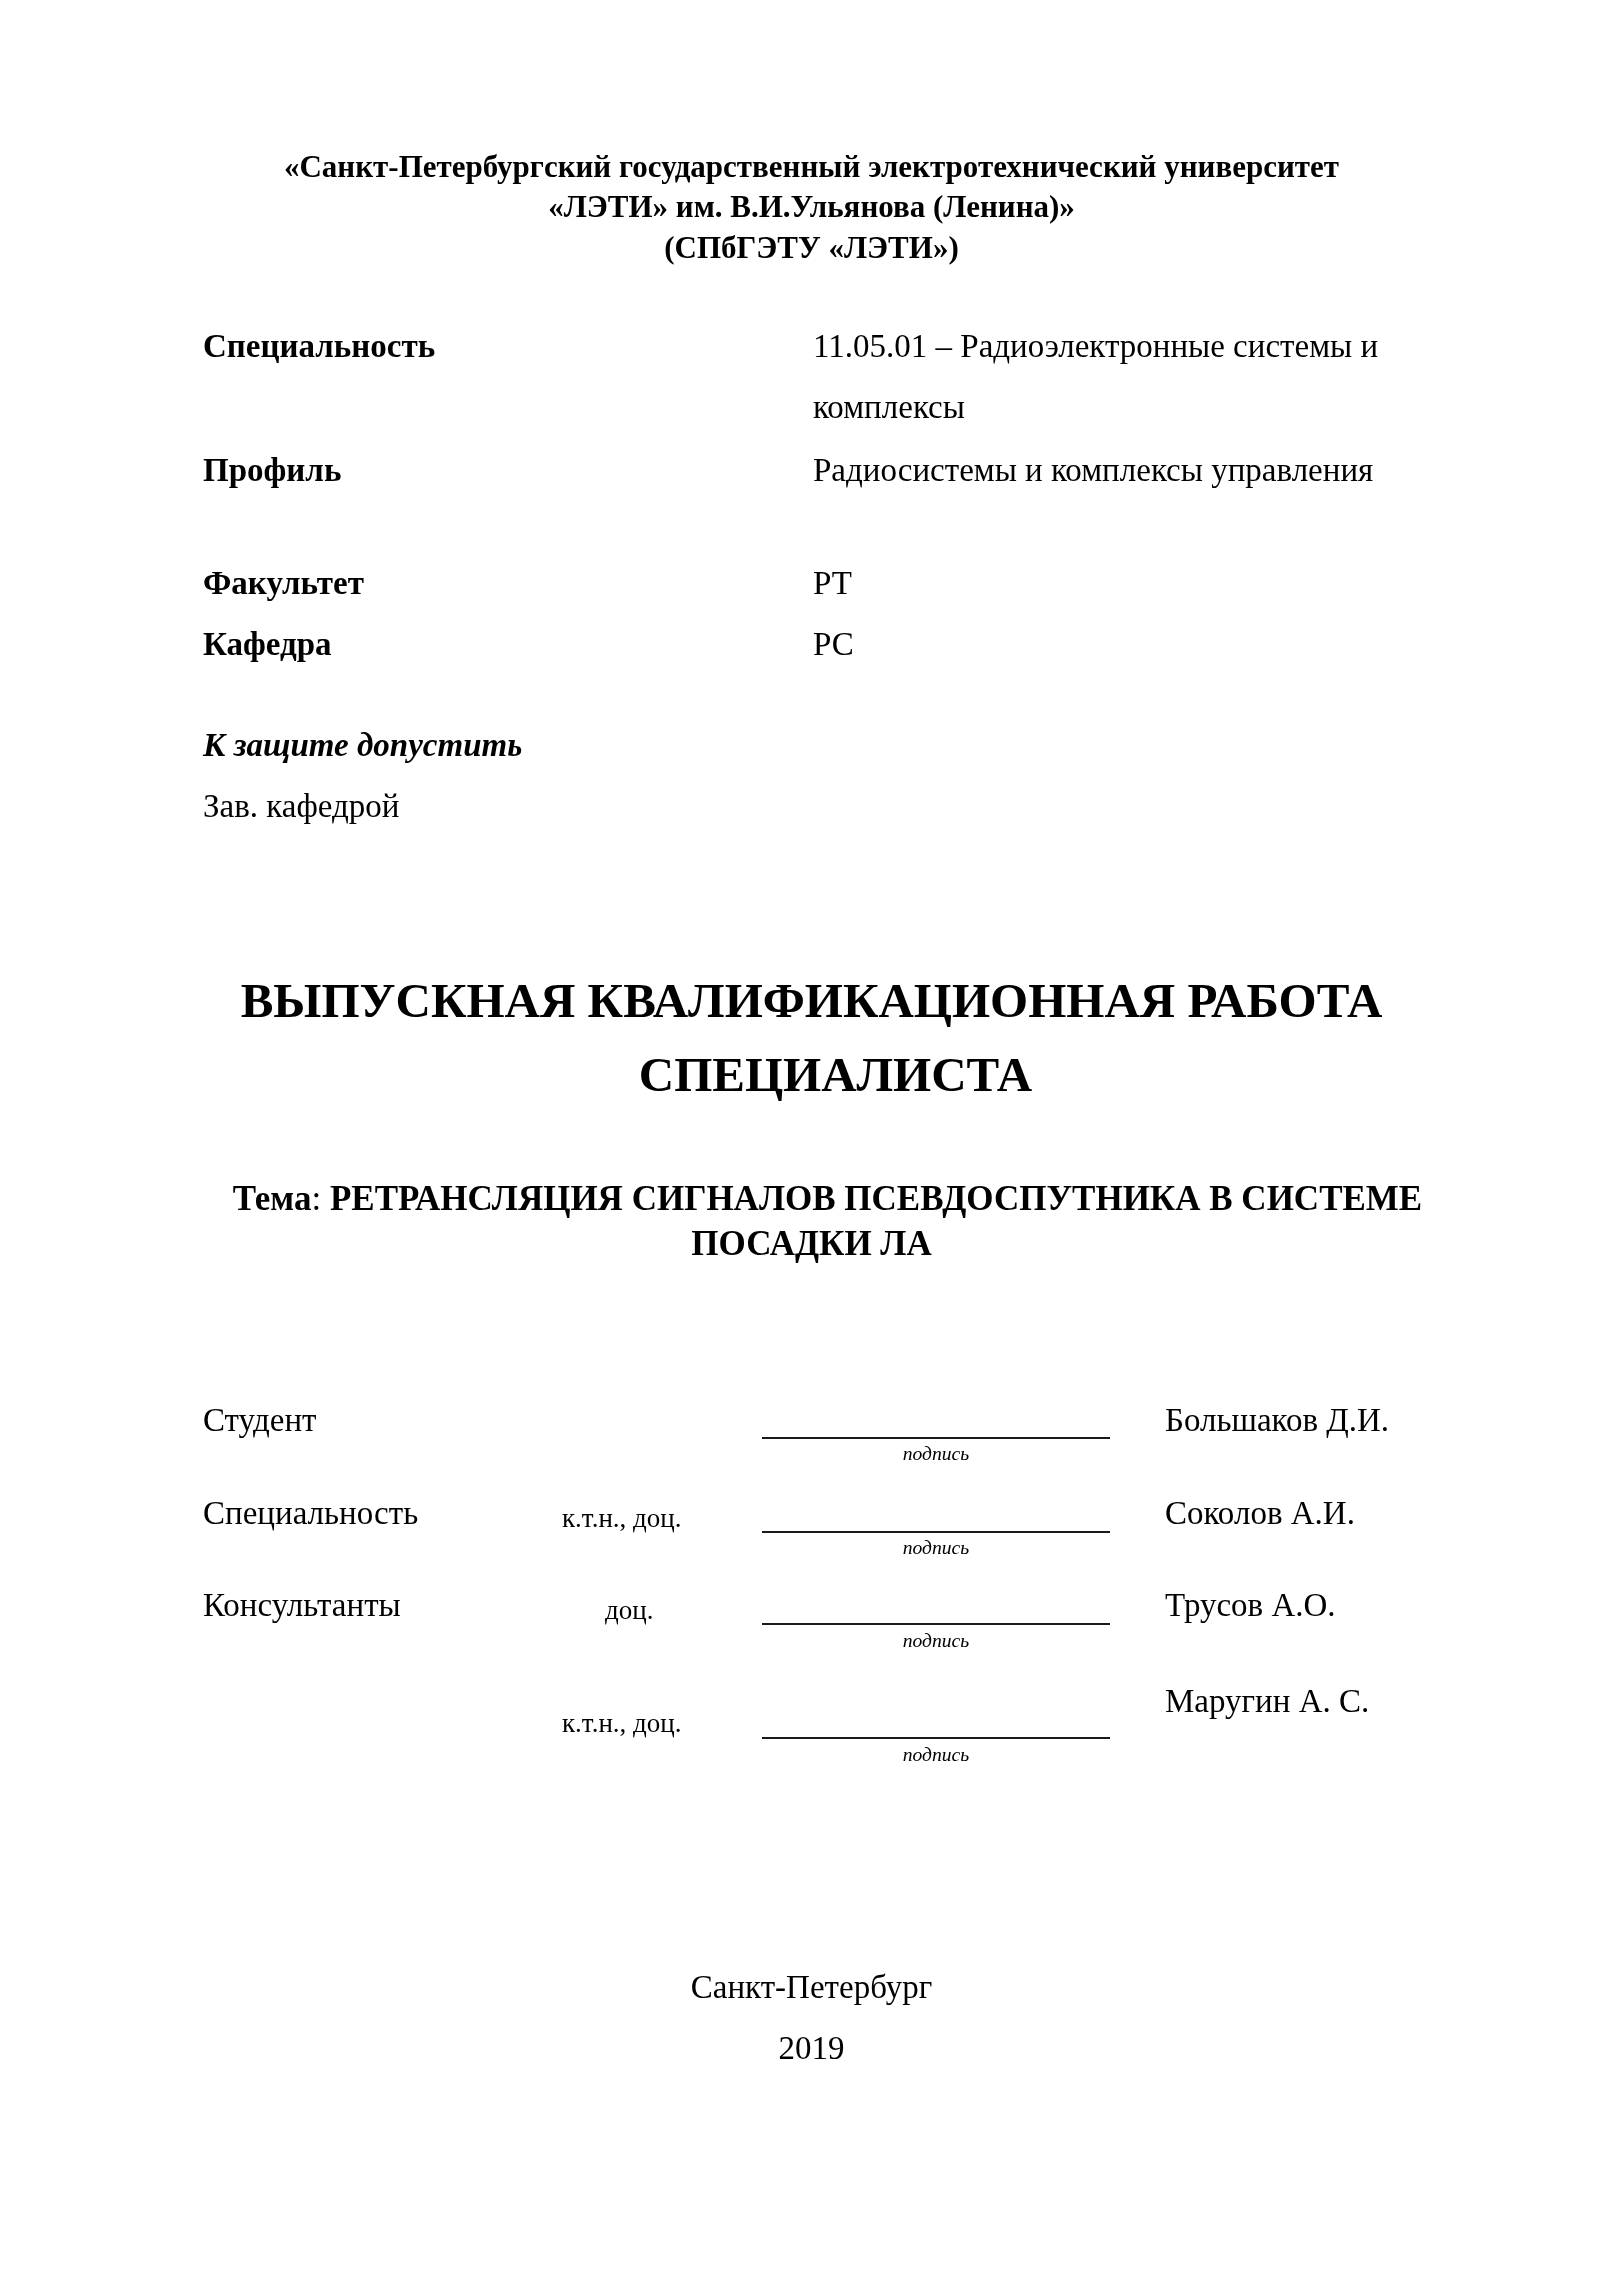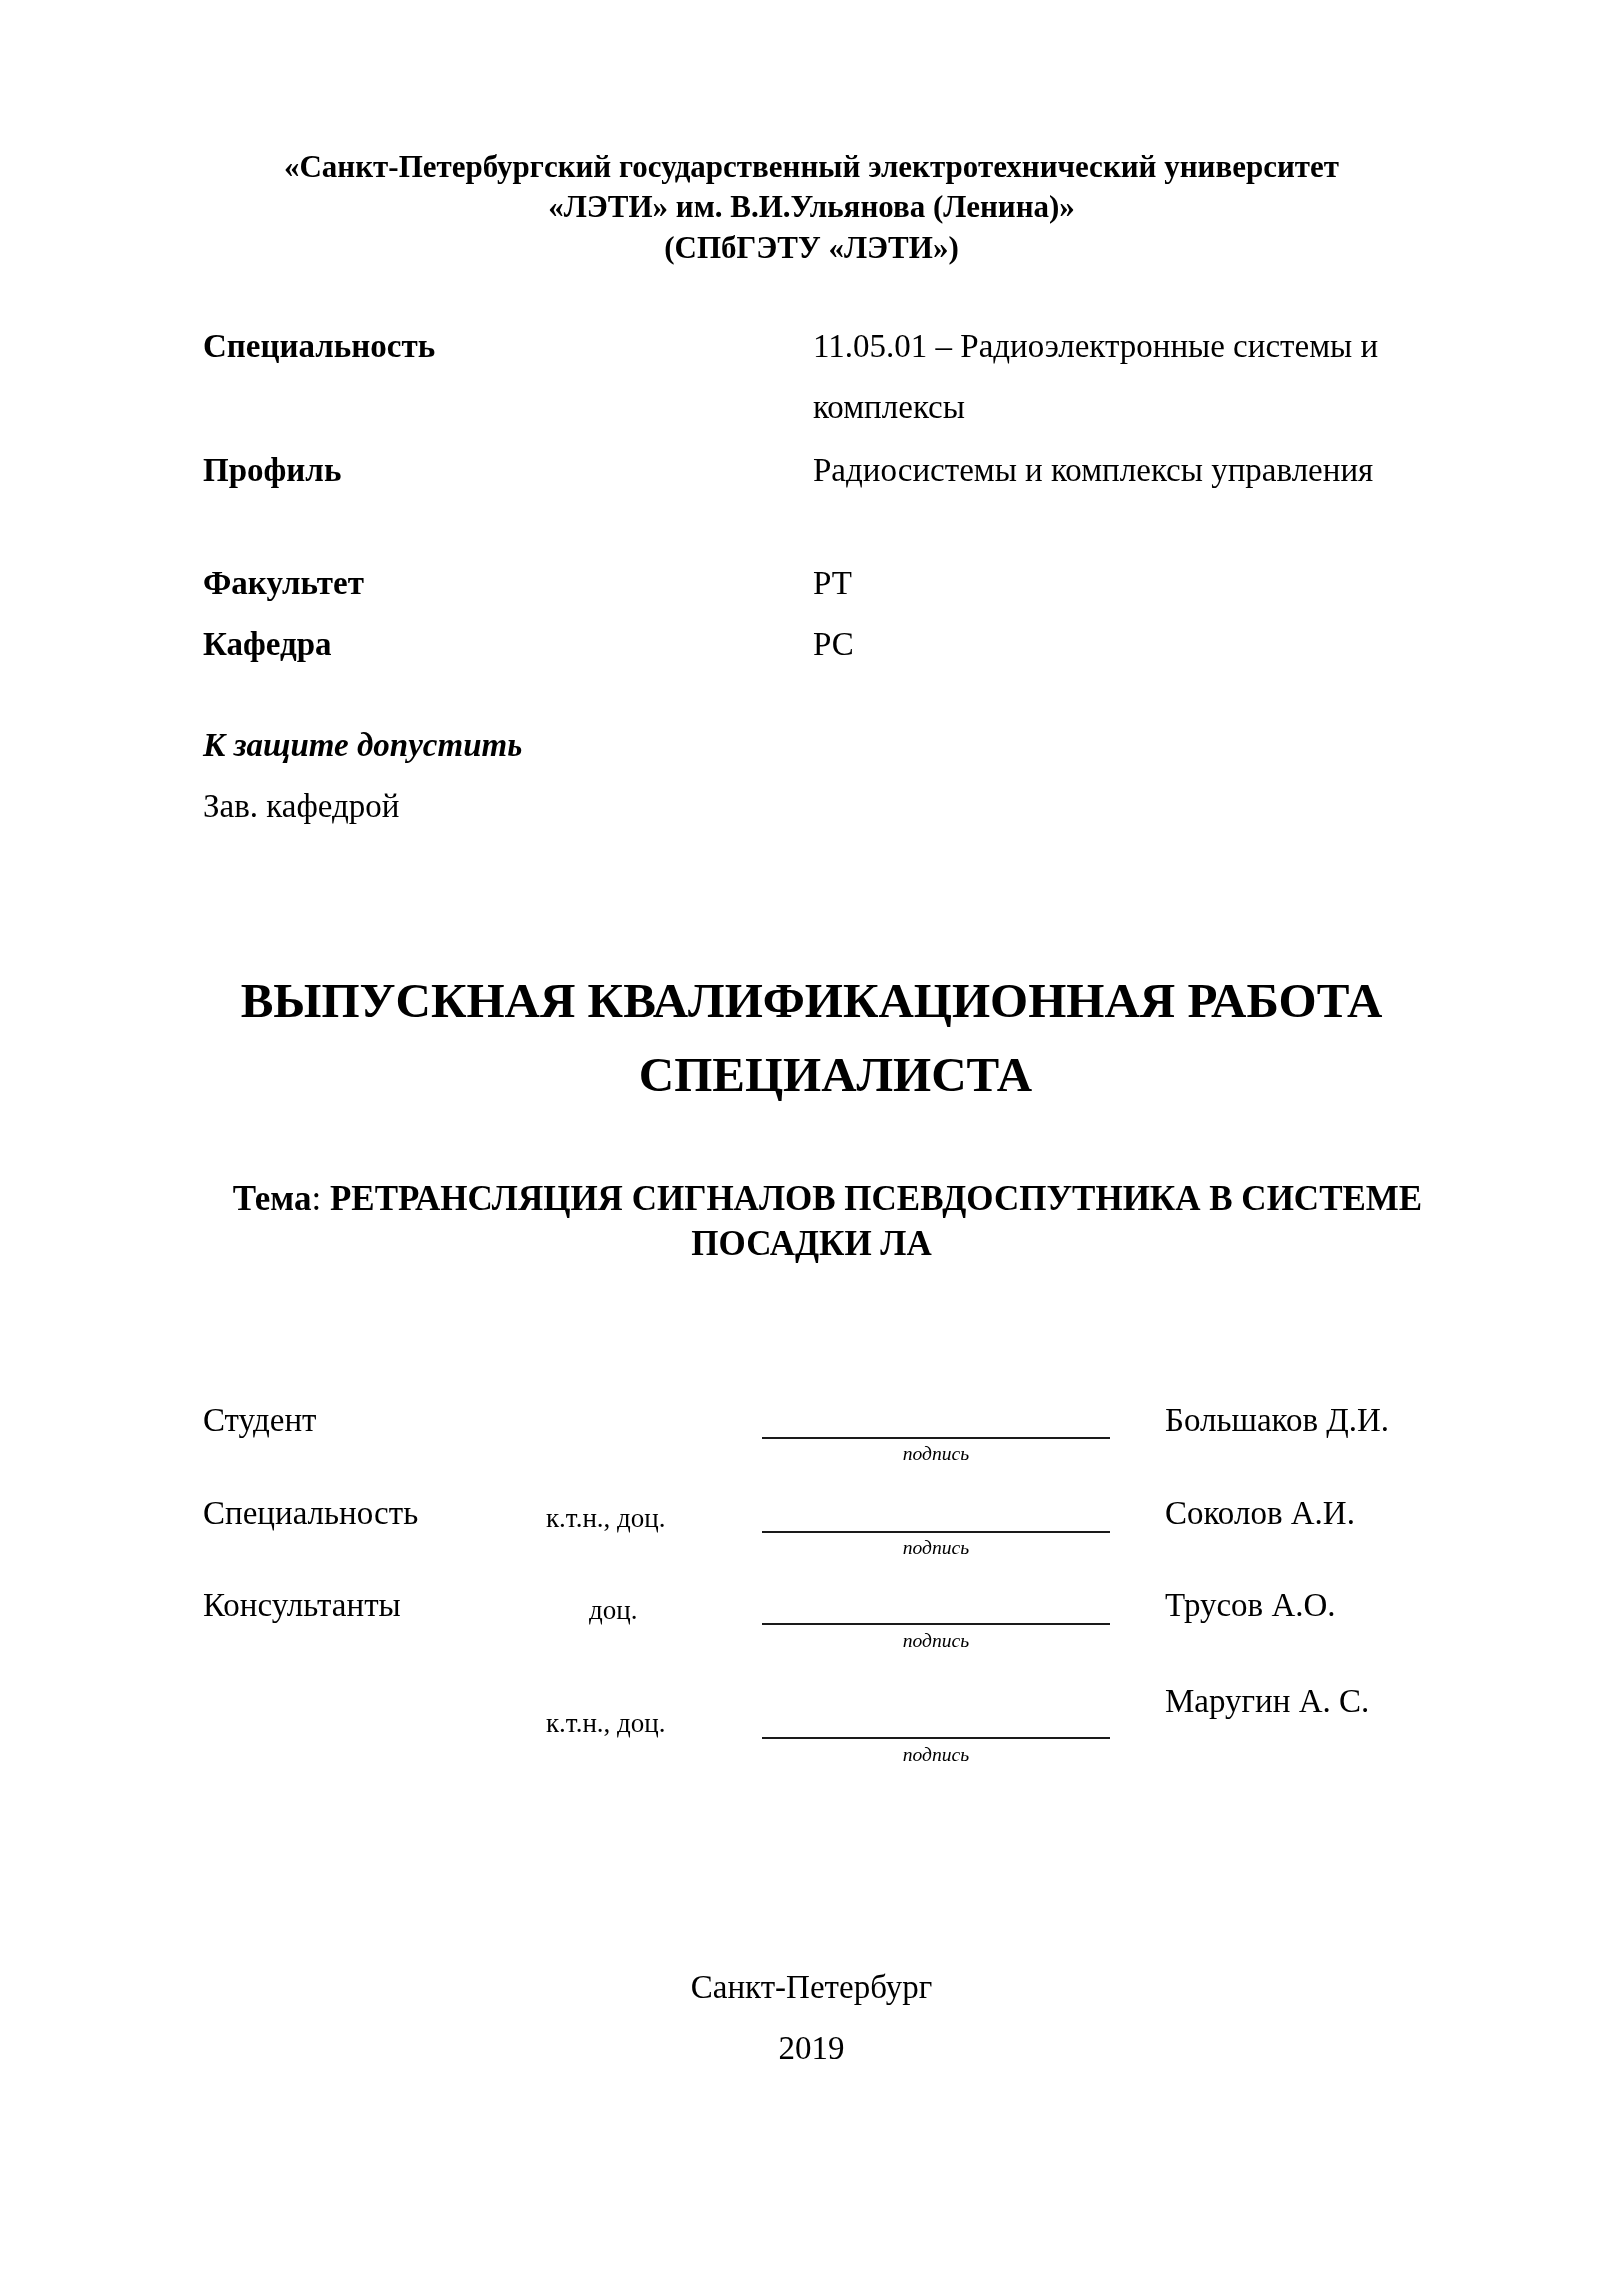--- a/index.html
+++ b/index.html
@@ -8,21 +8,21 @@
   .abs { position: absolute; white-space: nowrap; }
   .center { left: 0; width: 1623px; text-align: center; }
   .hdr { font-size: 31px; font-weight: bold; line-height: 38px; }
   .lbl { font-size: 33px; font-weight: bold; }
   .val { font-size: 33px; }
   .txt { font-size: 33px; }
   .ital { font-style: italic; font-weight: bold; }
   .title { font-size: 49px; font-weight: bold; }
   .topic { font-size: 35px; font-weight: bold; line-height: 41px; }
   .topic .colon { font-weight: normal; }
-  .deg { font-size: 27px; }
+  .deg { font-size: 27px; margin-left: 16px; }
   .sigline { position: absolute; height: 2.4px; background: #1a1a1a; width: 348px; left: 762px; }
   .sigcap { position: absolute; left: 762px; width: 348px; text-align: center;
             font-size: 19.6px; font-style: italic; }
 </style>
 </head>
 <body>
 
 <div class="abs center hdr" style="top:148px;">«Санкт-Петербургский государственный электротехнический университет</div>
 <div class="abs center hdr" style="top:188px;">«ЛЭТИ» им. В.И.Ульянова (Ленина)»</div>
 <div class="abs center hdr" style="top:229px;">(СПбГЭТУ «ЛЭТИ»)</div>

